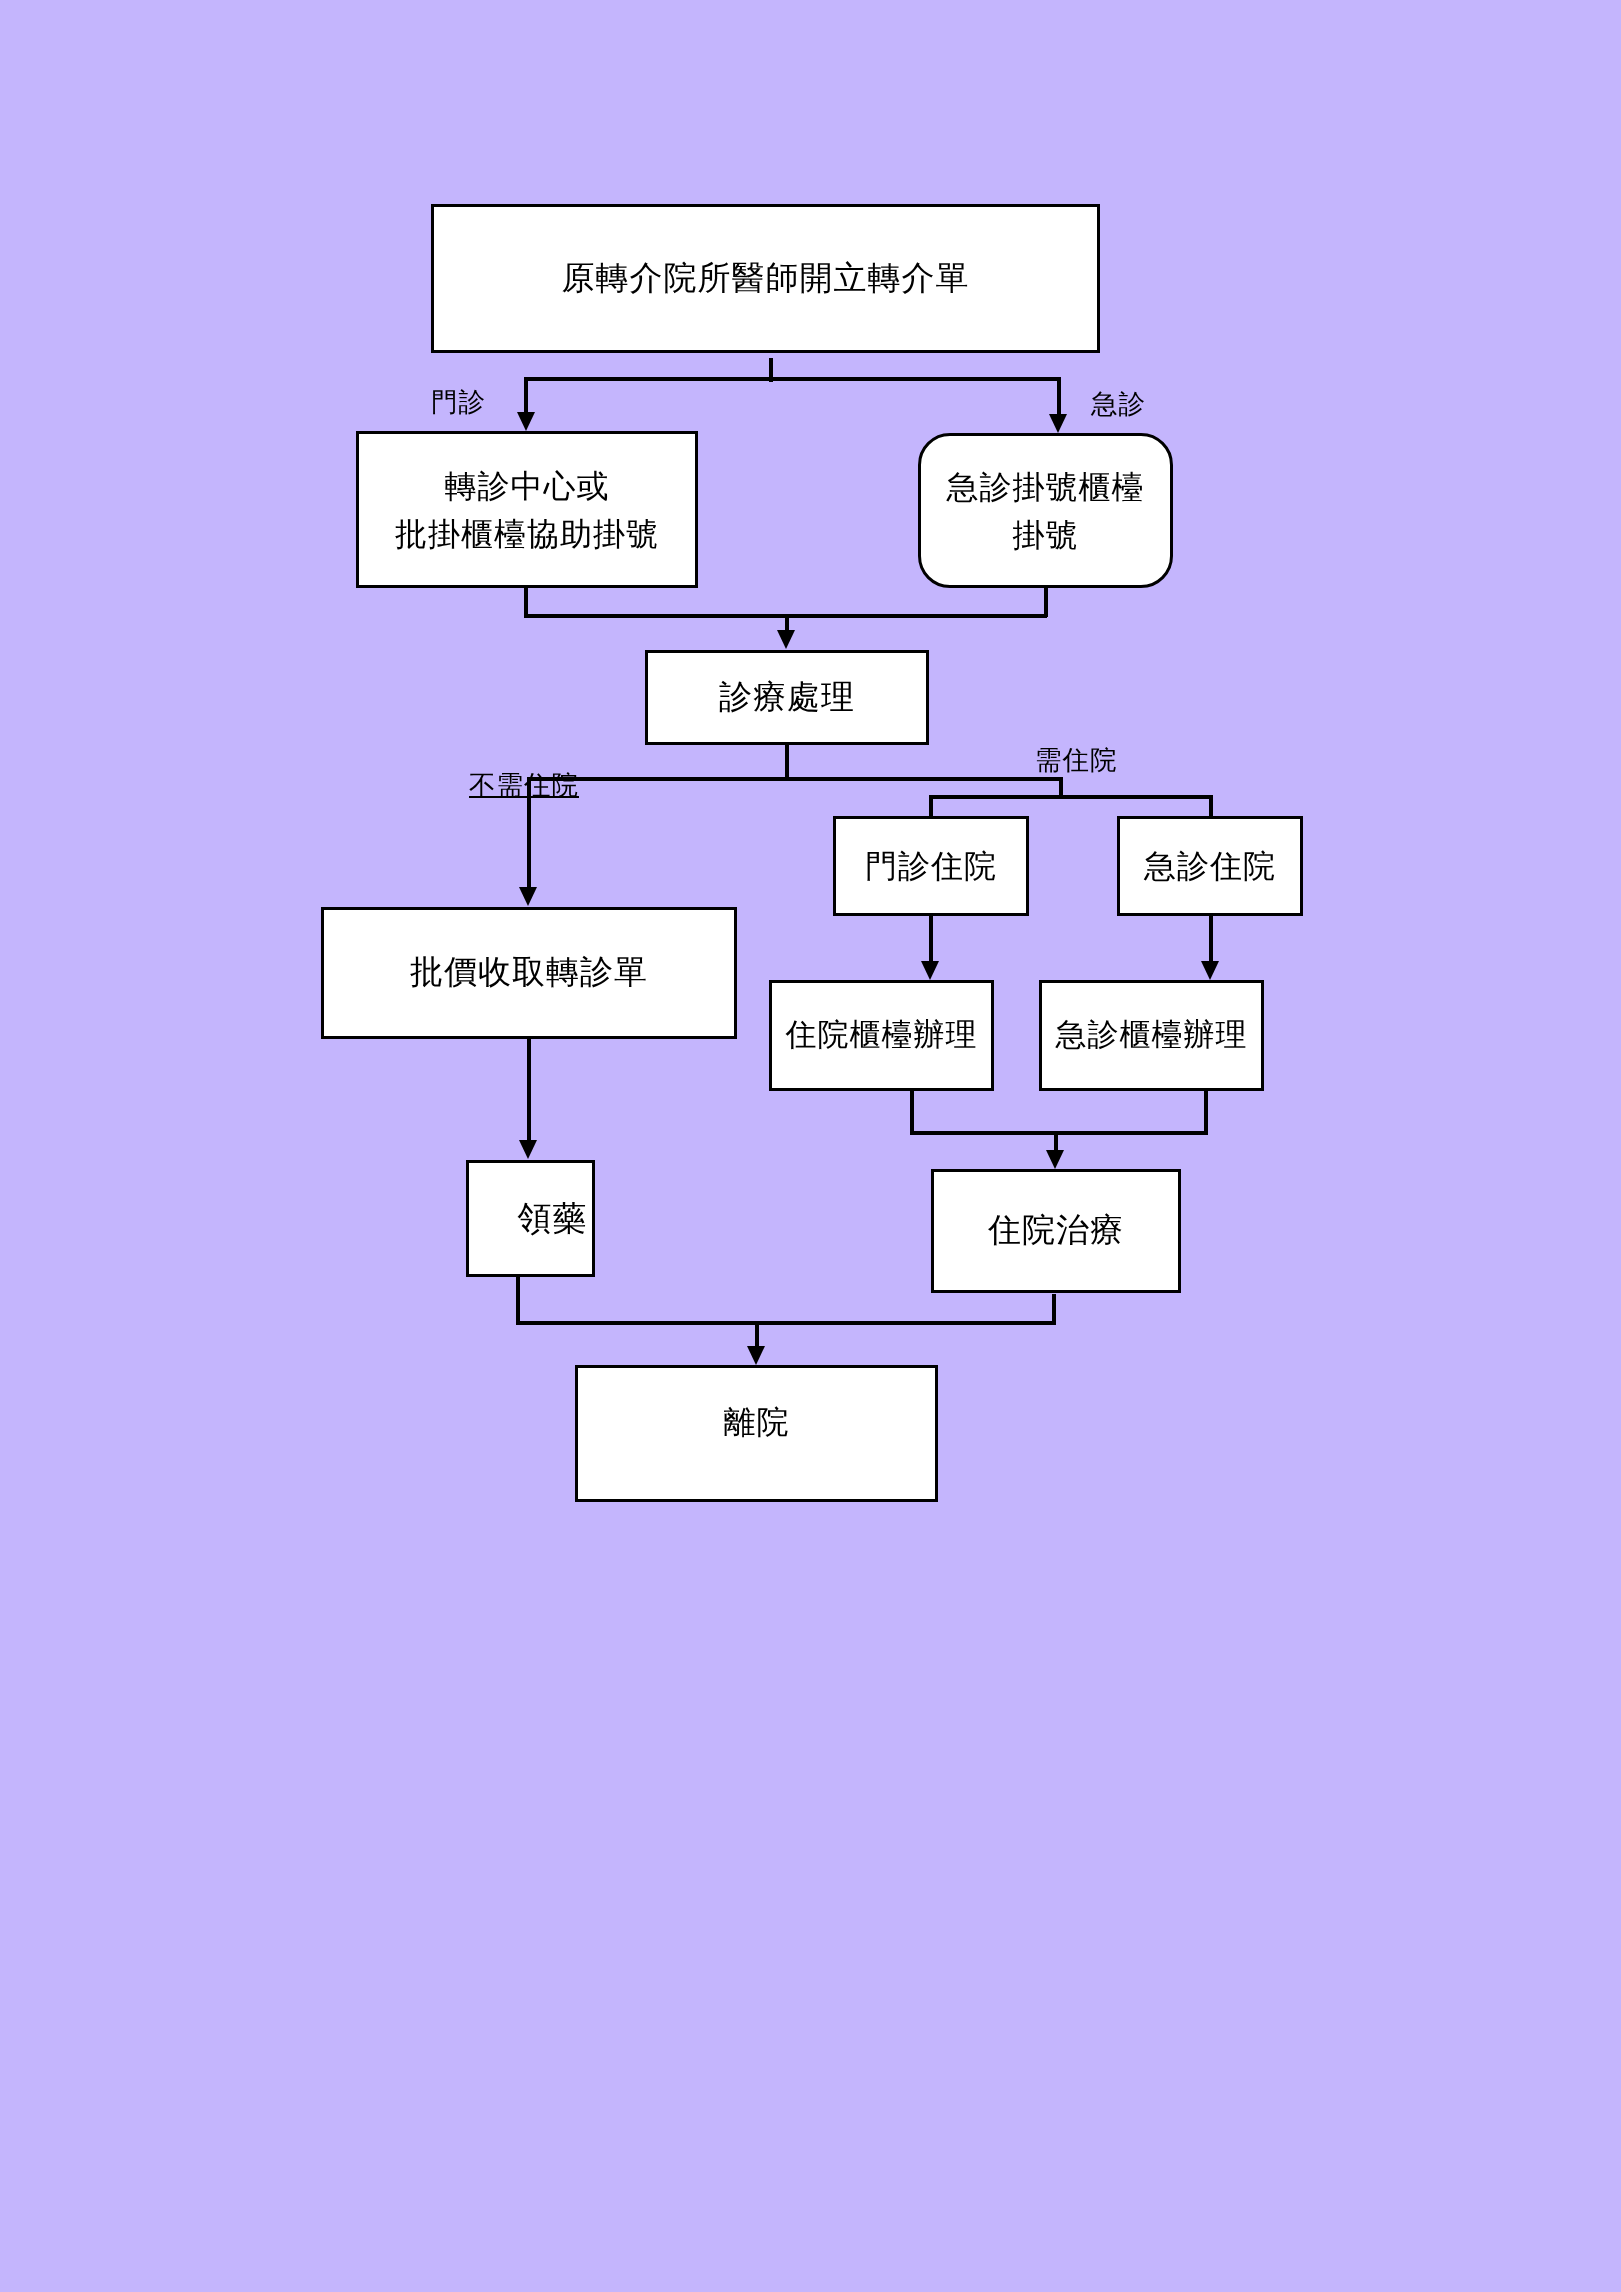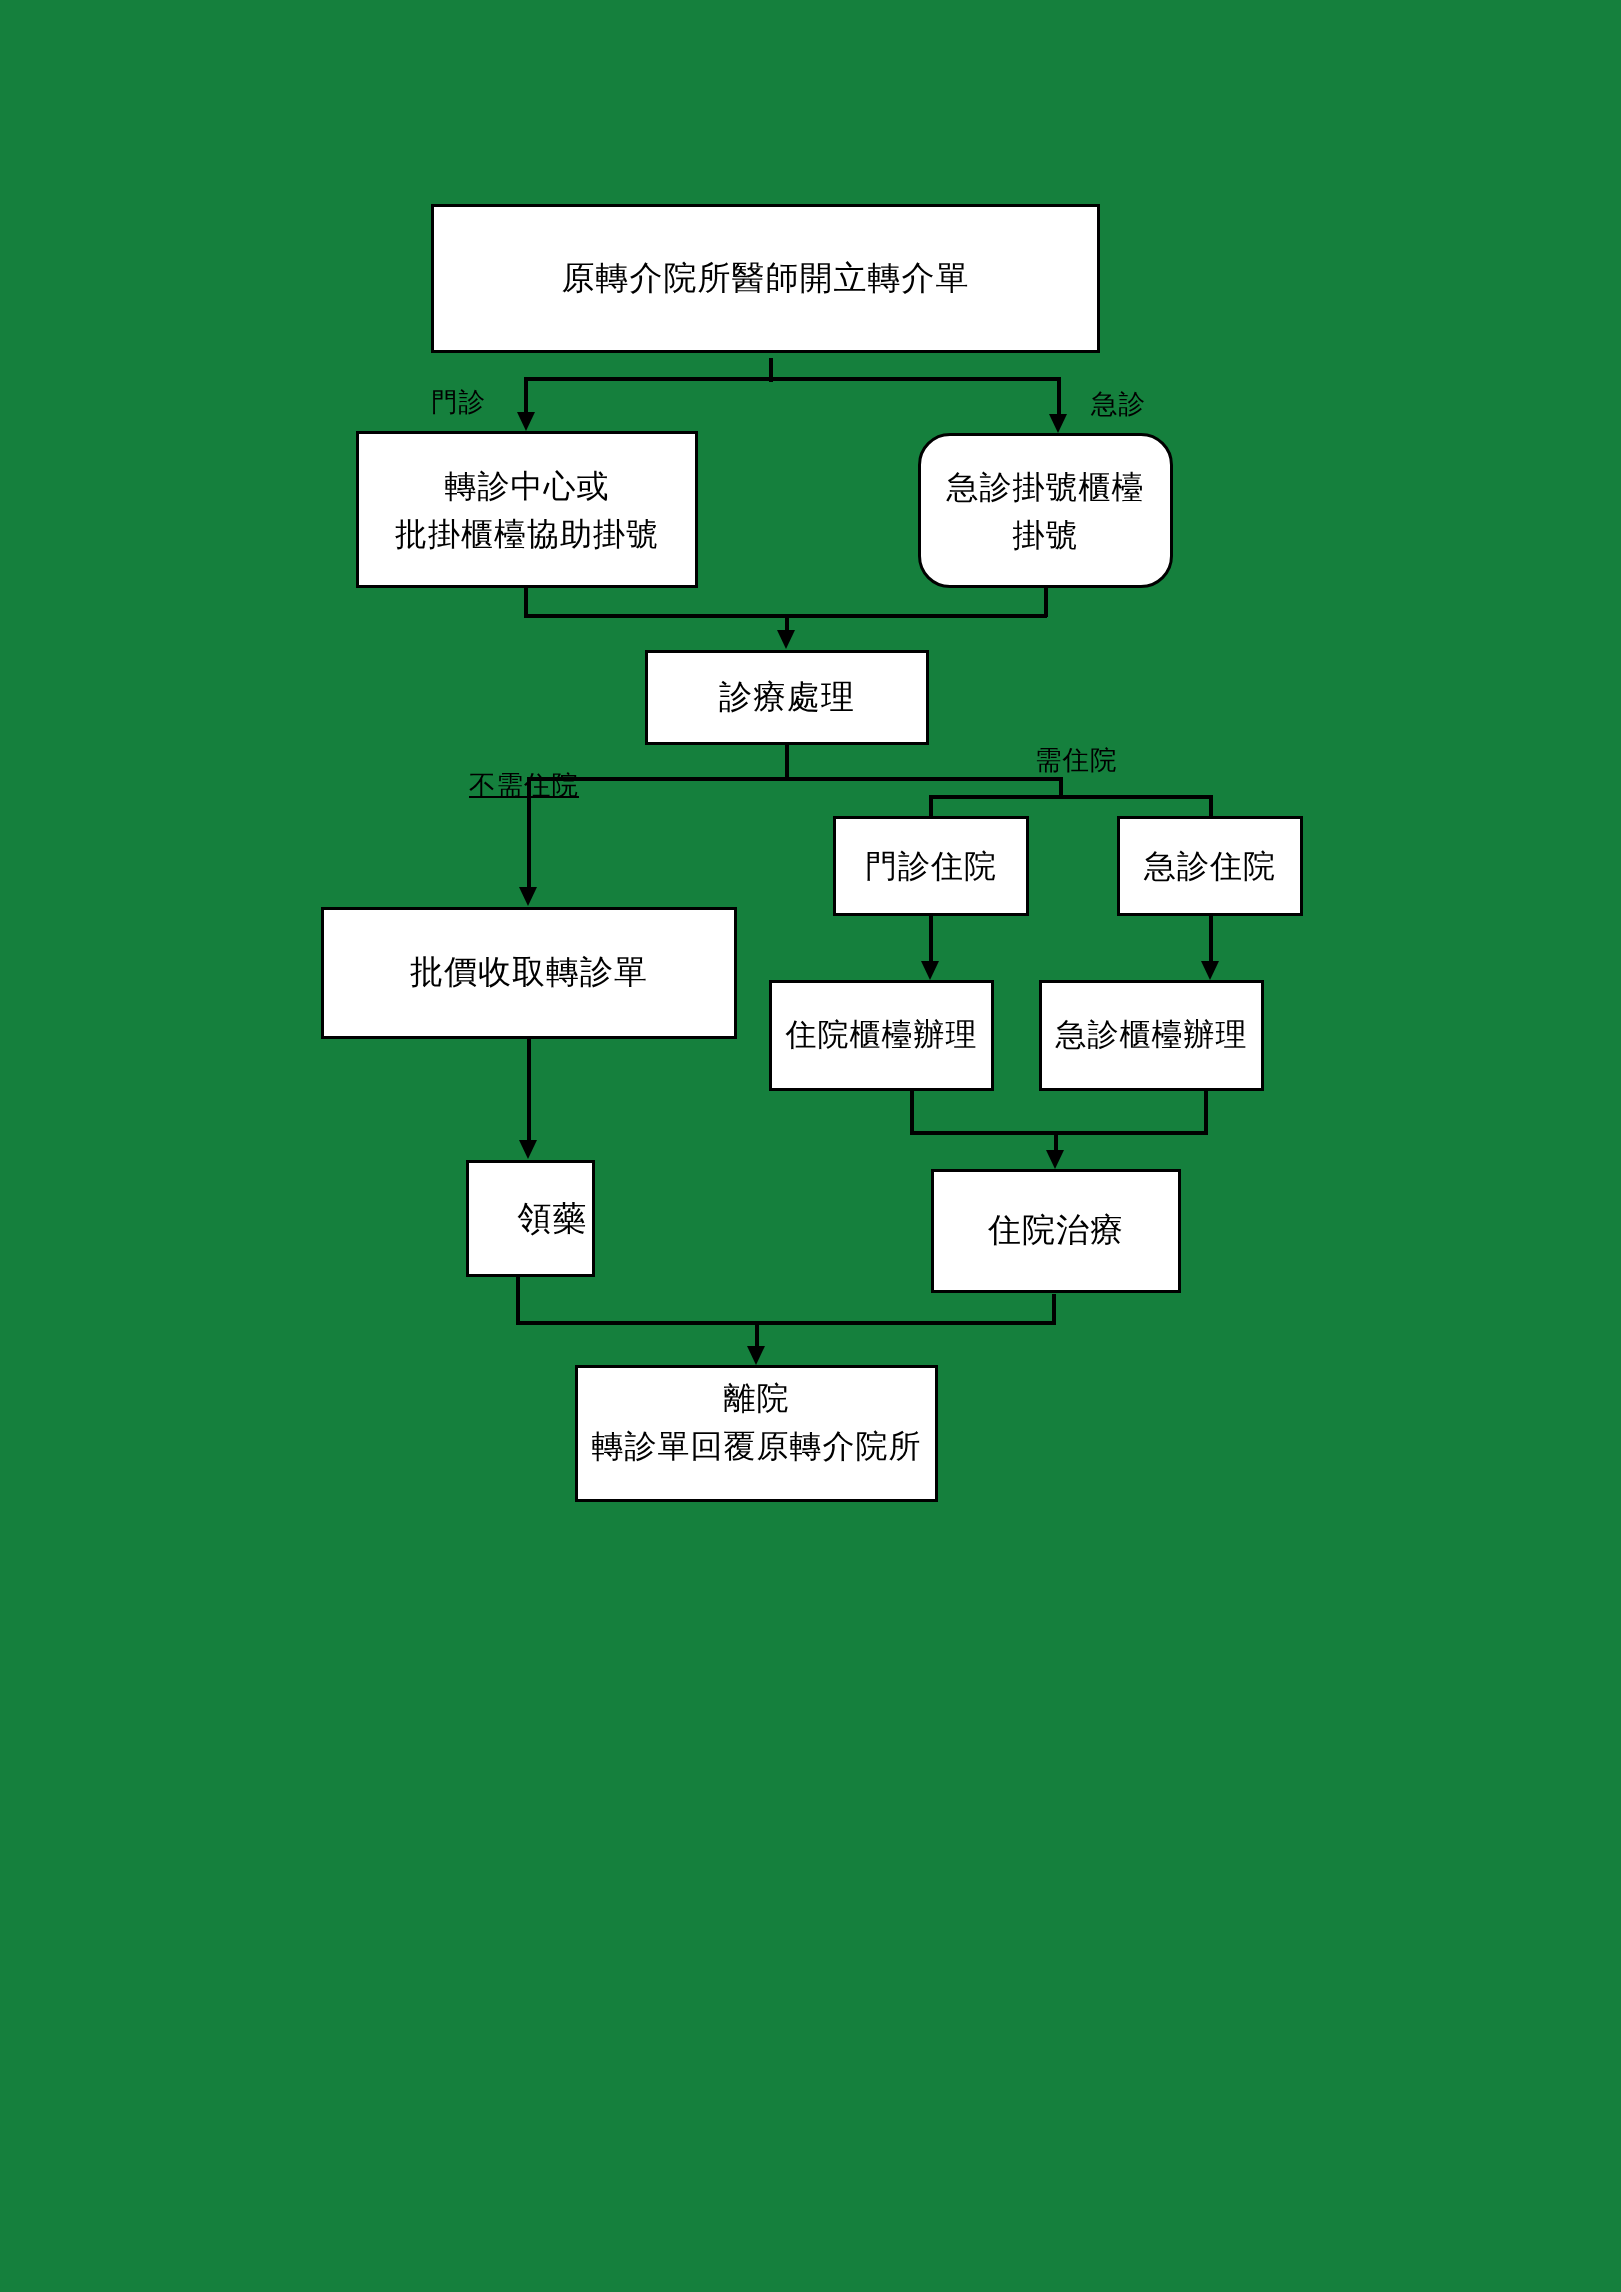--- a/index.html
+++ b/index.html
@@ -1,17 +1,17 @@
 <!DOCTYPE html>
 <html><head>
 <meta charset="utf-8">
 <style>
   html,body{margin:0;padding:0;background:#ffffff;}
   .canvas{
-    position:relative;width:1621px;height:2293px;background:#15803d;overflow:hidden;
+    position:relative;width:1621px;height:2293px;background:#c4b5fd;overflow:hidden;
     font-family:"Liberation Serif","DejaVu Serif",serif;color:#000;
   }
   .node{
     position:absolute;border:3.9px solid #000;box-sizing:border-box;background:#fff;
     display:flex;flex-direction:column;align-items:center;justify-content:center;
     text-align:center;line-height:1.5;letter-spacing:1px;
   }
   .node .nl{display:block;}
   .hl,.vl{position:absolute;background:#000;}
   .hl{height:3.9px;}
@@ -69,21 +69,20 @@
   <div class="node" style="left:466px;top:1160px;width:129px;height:117px;font-size:34px;padding-left:44px;">
     <span class="nl">領藥</span>
   </div>
 
   <div class="node" style="left:931px;top:1169px;width:250px;height:124px;font-size:33px;justify-content:center;">
     <span class="nl">住院治療</span>
   </div>
 
   <div class="node" style="left:575px;top:1365px;width:363px;height:137px;font-size:32px;padding-bottom:23.5px;">
     <span class="nl">離院</span>
-    <span class="nl">轉診單回覆原轉介院所</span>
   </div>
 
   <div class="elabel" style="left:431px;top:384px;">門診</div>
   <div class="elabel" style="left:1091px;top:386px;">急診</div>
   <div class="elabel" style="left:469px;top:767px;text-decoration:underline;">不需住院</div>
   <div class="elabel" style="left:1035px;top:742px;">需住院</div>
 
   <div class="vl" style="left:769px;top:358px;height:23.5px;"></div>
   <div class="hl" style="left:524px;top:377px;width:536px;"></div>
   <div class="vl" style="left:524px;top:377px;height:36px;"></div>

